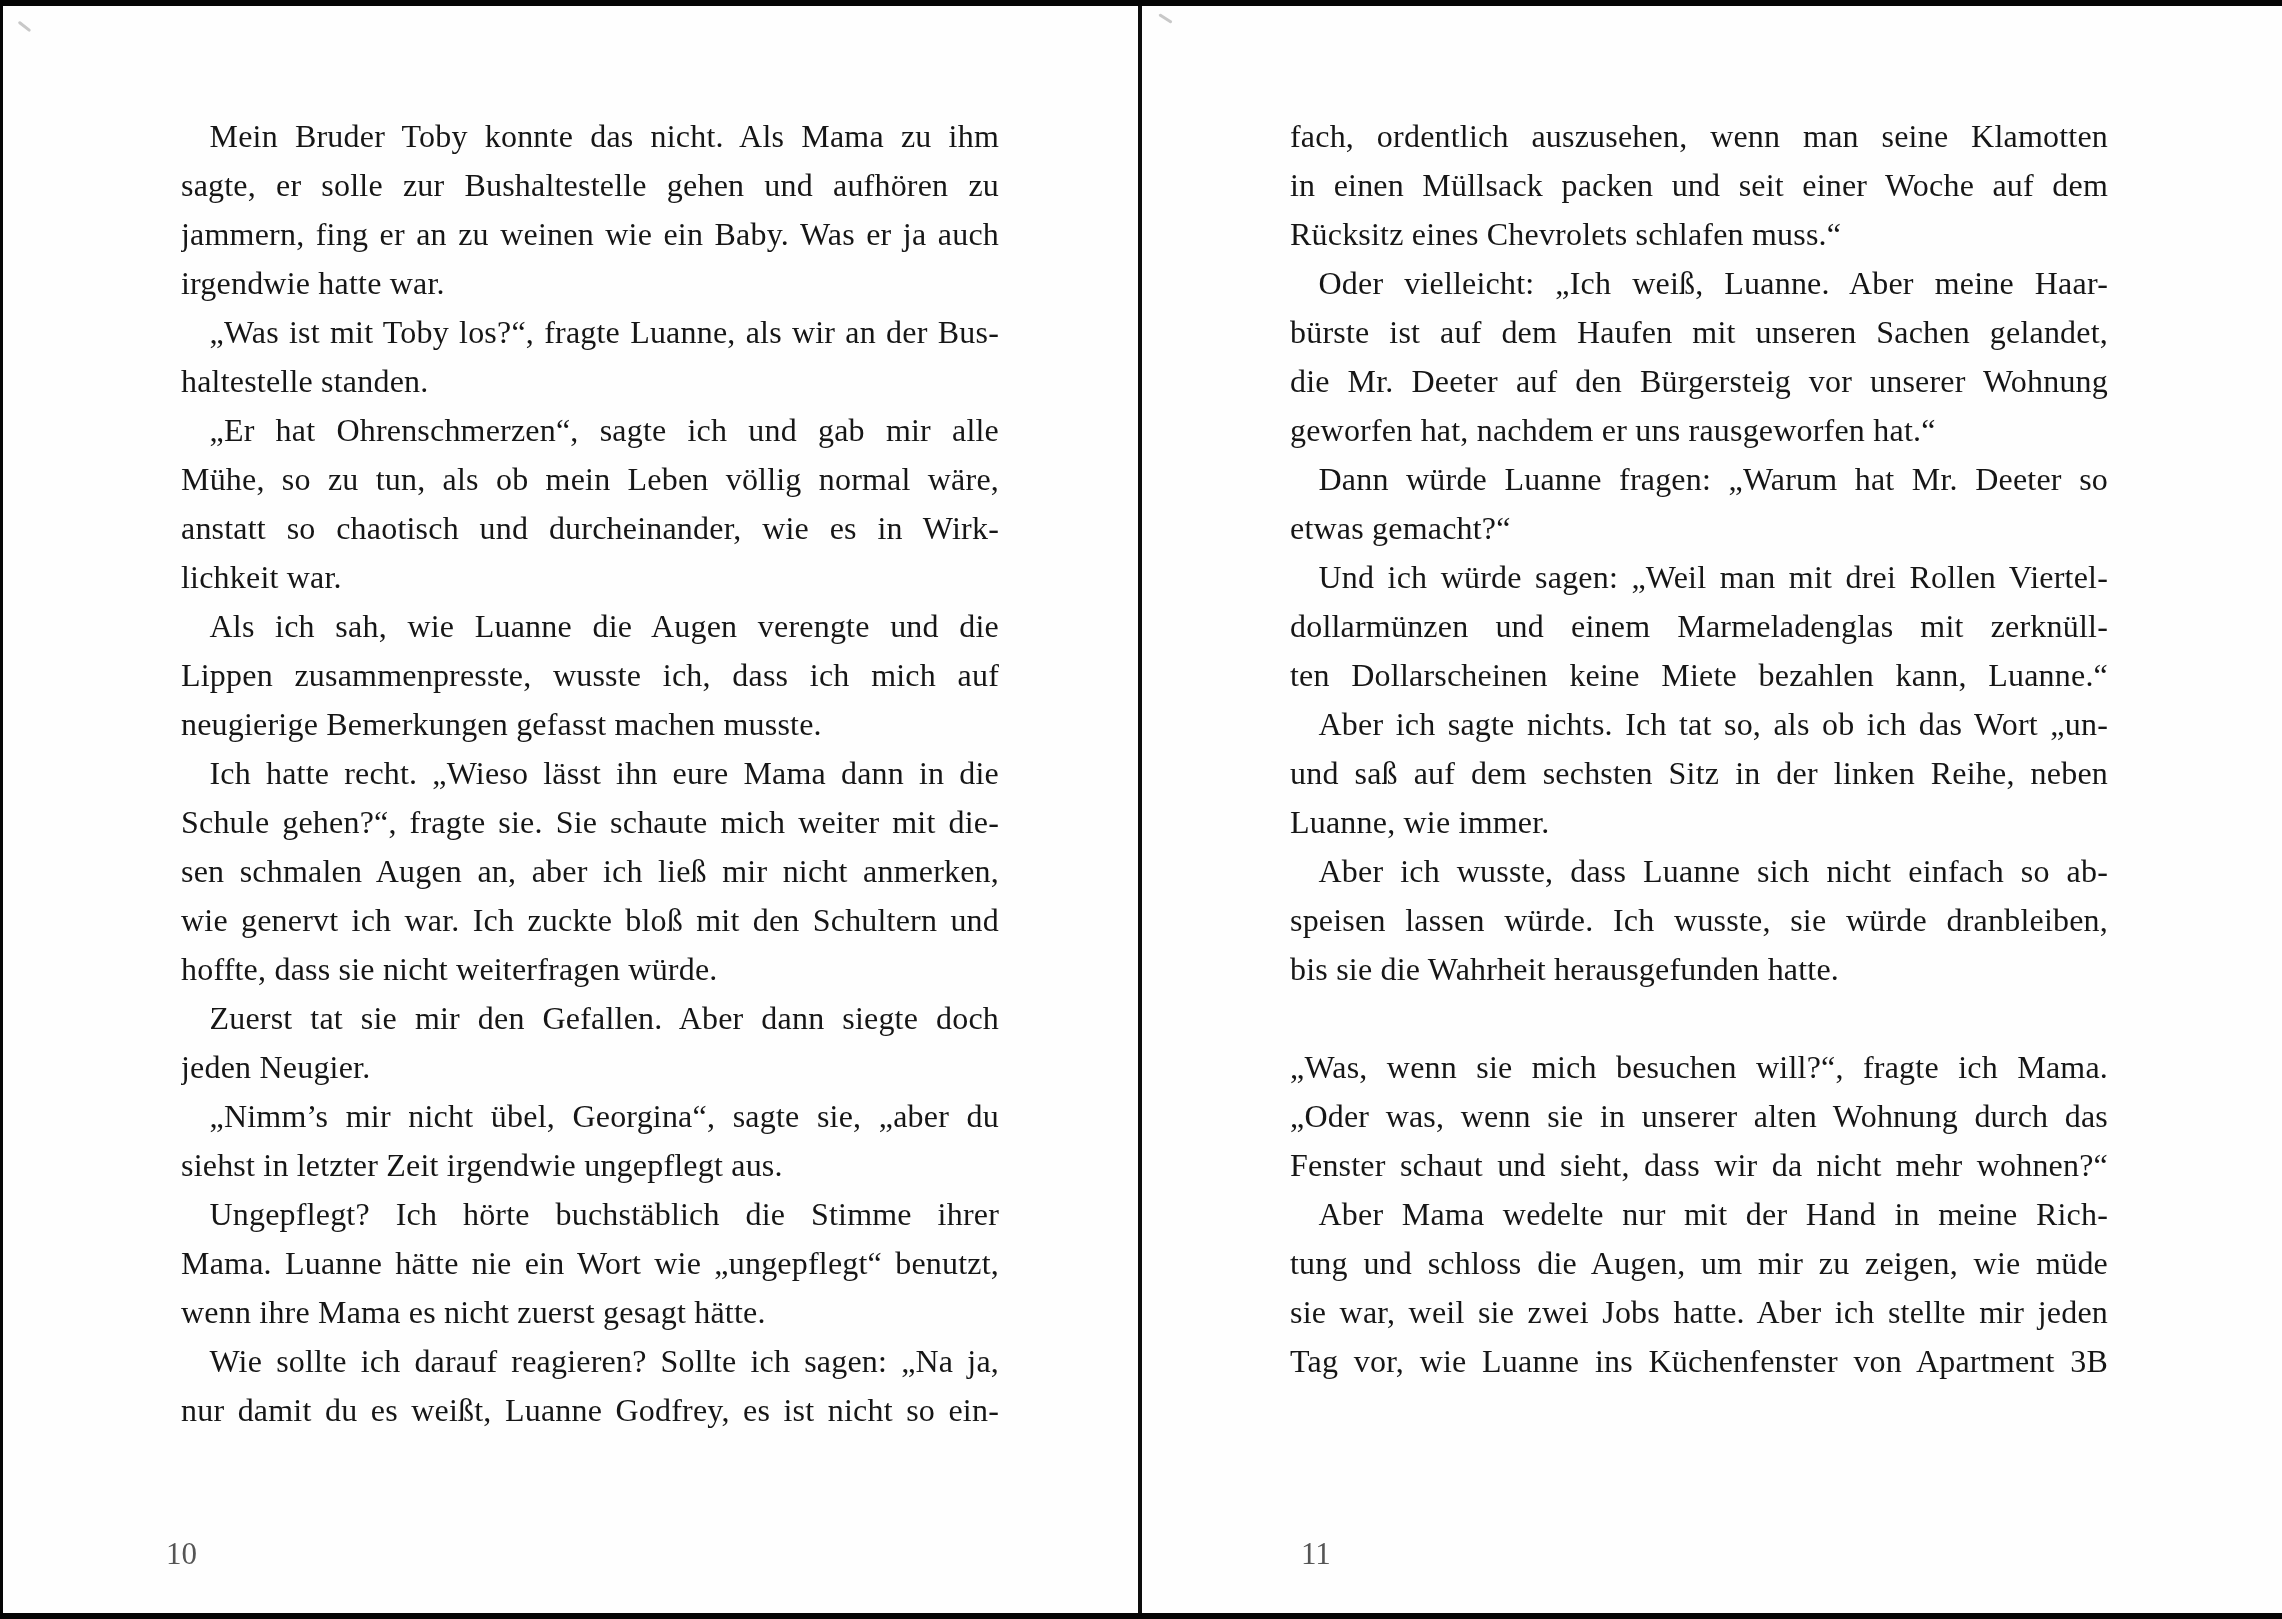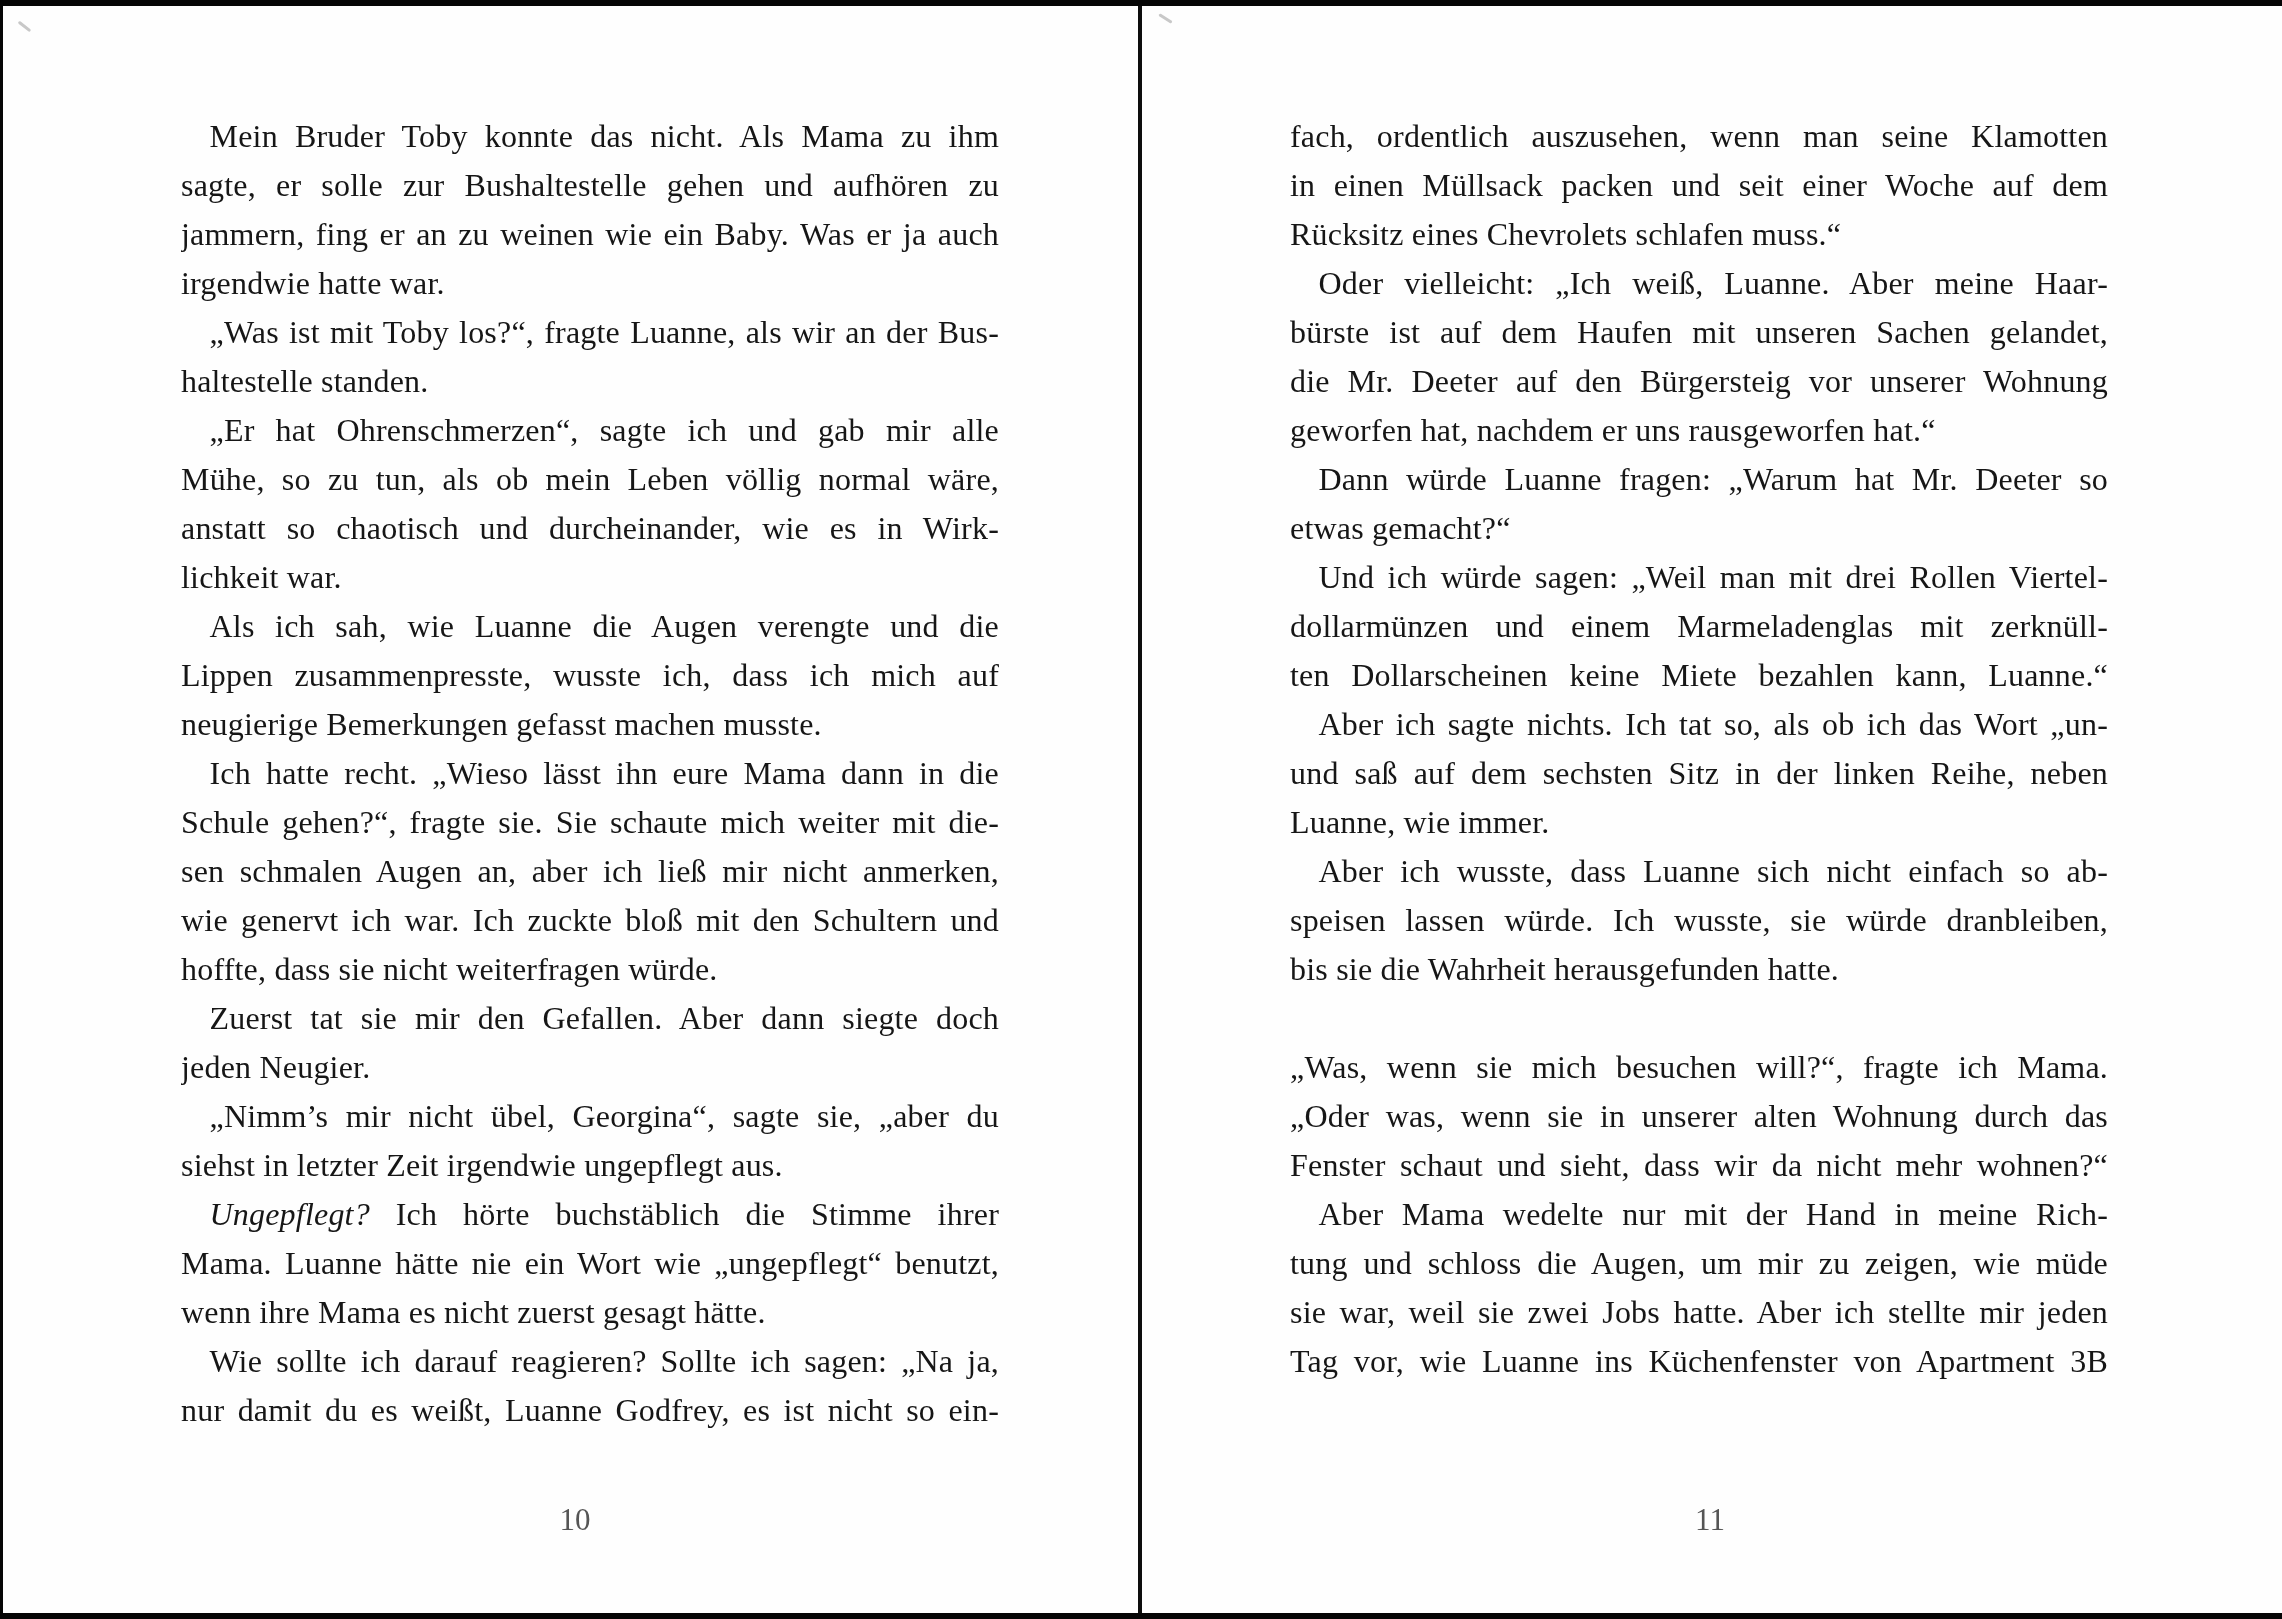--- a/index.html
+++ b/index.html
@@ -25,25 +25,25 @@
 
   .para{margin:0;padding:0}
   .line{
     height:49px;line-height:49px;font-size:32px;
     text-align:justify;text-align-last:justify;
     overflow:hidden;letter-spacing:0.2px;
   }
   .line.ind{text-indent:28.5px}
   .line.end{text-align-last:left}
   .line.sp{height:49px}
-  .it{font-style:italic}
+  .it{}
 
   .pagenum{
-    position:absolute;top:1495px;width:818px;height:49px;line-height:49px;
-    text-align:center;font-size:31px;color:#555;
+    position:absolute;top:1529px;width:818px;height:49px;line-height:49px;
+    text-align:left;font-size:31px;color:#555;
   }
   .page-left  .pagenum{left:166px}
   .page-right .pagenum{left:1301px}
 </style>
 </head>
 <body>
 
 <main>
 
   <section class="page-left">

